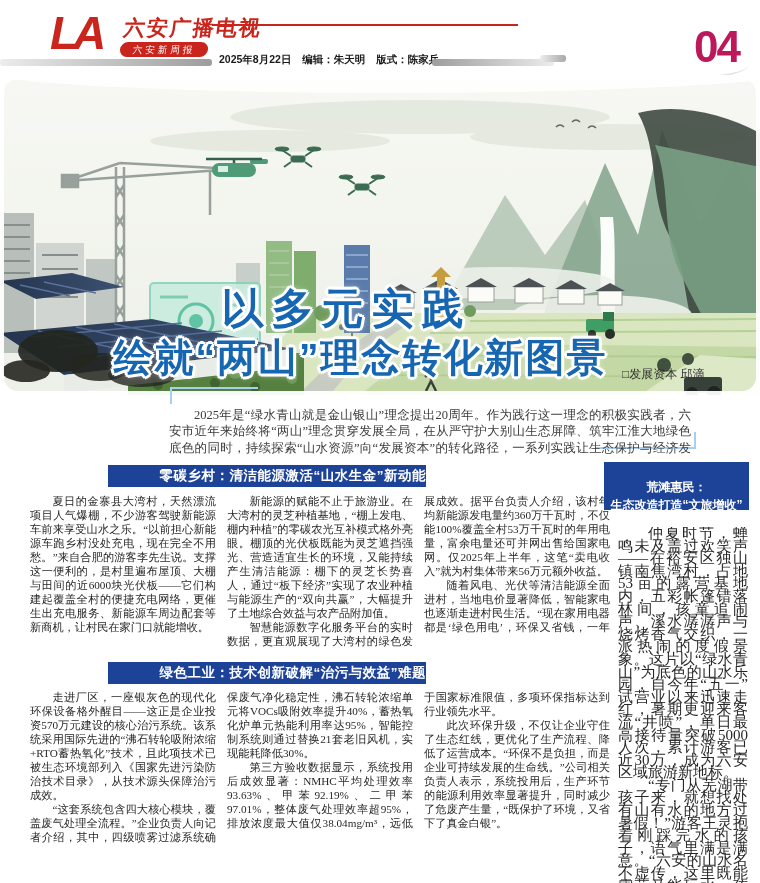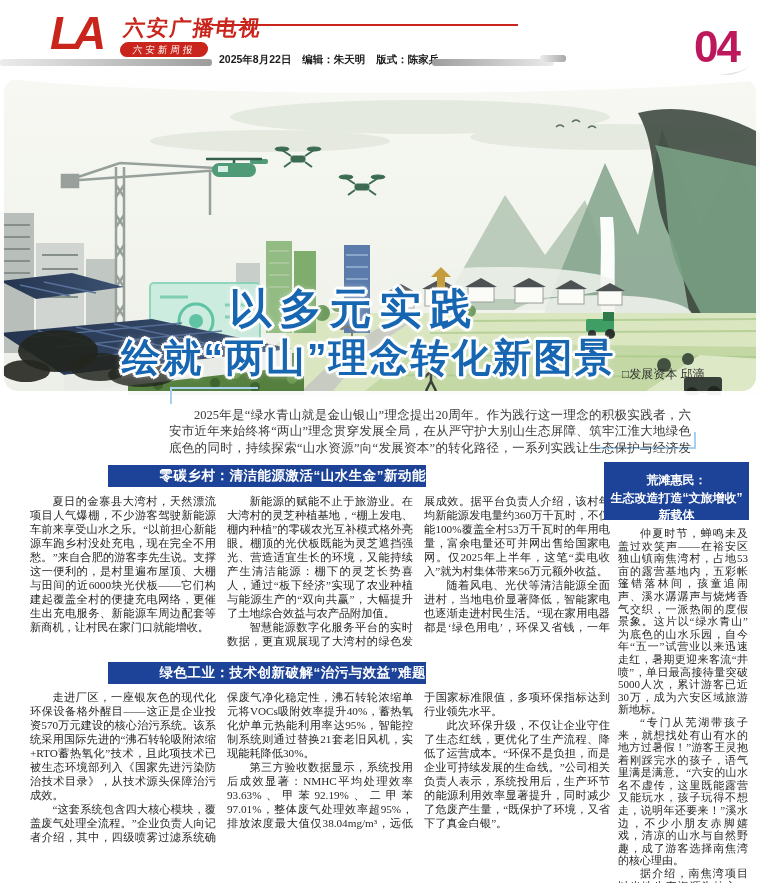--- a/index.html
+++ b/index.html
@@ -29,21 +29,21 @@
   .mini-bar{position:absolute;left:540px;top:55px;width:26px;height:7px;border-radius:3px;
             background:linear-gradient(to right,#ececec,#a8a8a8);}
   .swoosh{position:absolute;left:548px;top:66px;width:200px;height:14px;border-bottom:3px solid #dcdcdc;
           border-radius:0 0 60%/0 0 100% 14px;opacity:.8;}
 
   
   .hero{position:absolute;left:0;top:75px;width:760px;height:320px;}
   .headline{position:absolute;left:0;top:283px;width:693px;text-align:center;
             font-family:"Liberation Sans",sans-serif;font-weight:900;color:#1766b2;line-height:1.22;
             text-shadow:-2px -2px 0 #fff,2px -2px 0 #fff,-2px 2px 0 #fff,2px 2px 0 #fff,
-                        0 -3px 0 #fff,0 3px 0 #fff,-3px 0 0 #fff,3px 0 0 #fff,0 0 7px rgba(255,255,255,.95);margin-left:8px;}
+                        0 -3px 0 #fff,0 3px 0 #fff,-3px 0 0 #fff,3px 0 0 #fff,0 0 7px rgba(255,255,255,.95);}
   .headline .l1{font-size:42px;letter-spacing:8px;}
   .headline .l2{font-size:39px;letter-spacing:2px;padding-left:28px;}
   .byline{position:absolute;left:622px;top:366px;font-size:12px;color:#333;
           font-family:"Liberation Sans",sans-serif;}
 
   
   .intro{position:absolute;left:152px;top:390px;width:556px;height:64px;font-size:12.5px;
          line-height:16.4px;color:#3b3b3b;text-align:justify;overflow:hidden;}
   .intro p{margin:17px;text-indent:2em;}
   .brk-tl{position:absolute;left:170px;top:387px;width:86px;height:15px;
@@ -56,24 +56,24 @@
               font-family:"Liberation Sans",sans-serif;font-weight:700;font-size:13.5px;
               line-height:22px;text-align:right;letter-spacing:.5px;}
   .secA-header{top:465px;}
   .secB-header{top:662px;}
   .sec-body{position:absolute;left:30px;width:580px;column-count:3;column-gap:11px;
             font-size:11.2px;line-height:14px;text-align:justify;overflow:hidden;color:#272727;}
   .secA-body{top:494px;height:166px;}
   .secB-body{top:690px;height:193px;}
   .sec-body p{margin:0;text-indent:2em;}
 
-  .right-box{position:absolute;left:604px;top:462px;width:145px;height:58px;background:#1c4397;
+  .right-box{position:absolute;left:604px;top:462px;width:145px;height:48px;background:#1c4397;
              color:#fff;font-family:"Liberation Sans",sans-serif;font-weight:700;font-size:12px;
-             line-height:17.5px;text-align:center;padding-top:10px;box-sizing:border-box;}
-  .right-body{position:absolute;left:618px;top:527px;width:130px;height:356px;font-size:11px;
+             line-height:17.5px;text-align:center;padding-top:17px;box-sizing:border-box;}
+  .right-body{position:absolute;left:618px;top:527px;width:130px;height:356px;font-size:15px;
               line-height:12.6px;text-align:justify;overflow:hidden;color:#272727;}
   .right-body p{margin:0;text-indent:2em;}
 </style>
 </head>
 <body>
 
 <div class="page">
 
   <div class="logo-la">LA</div>
   <div class="station-name">六安广播电视</div>

